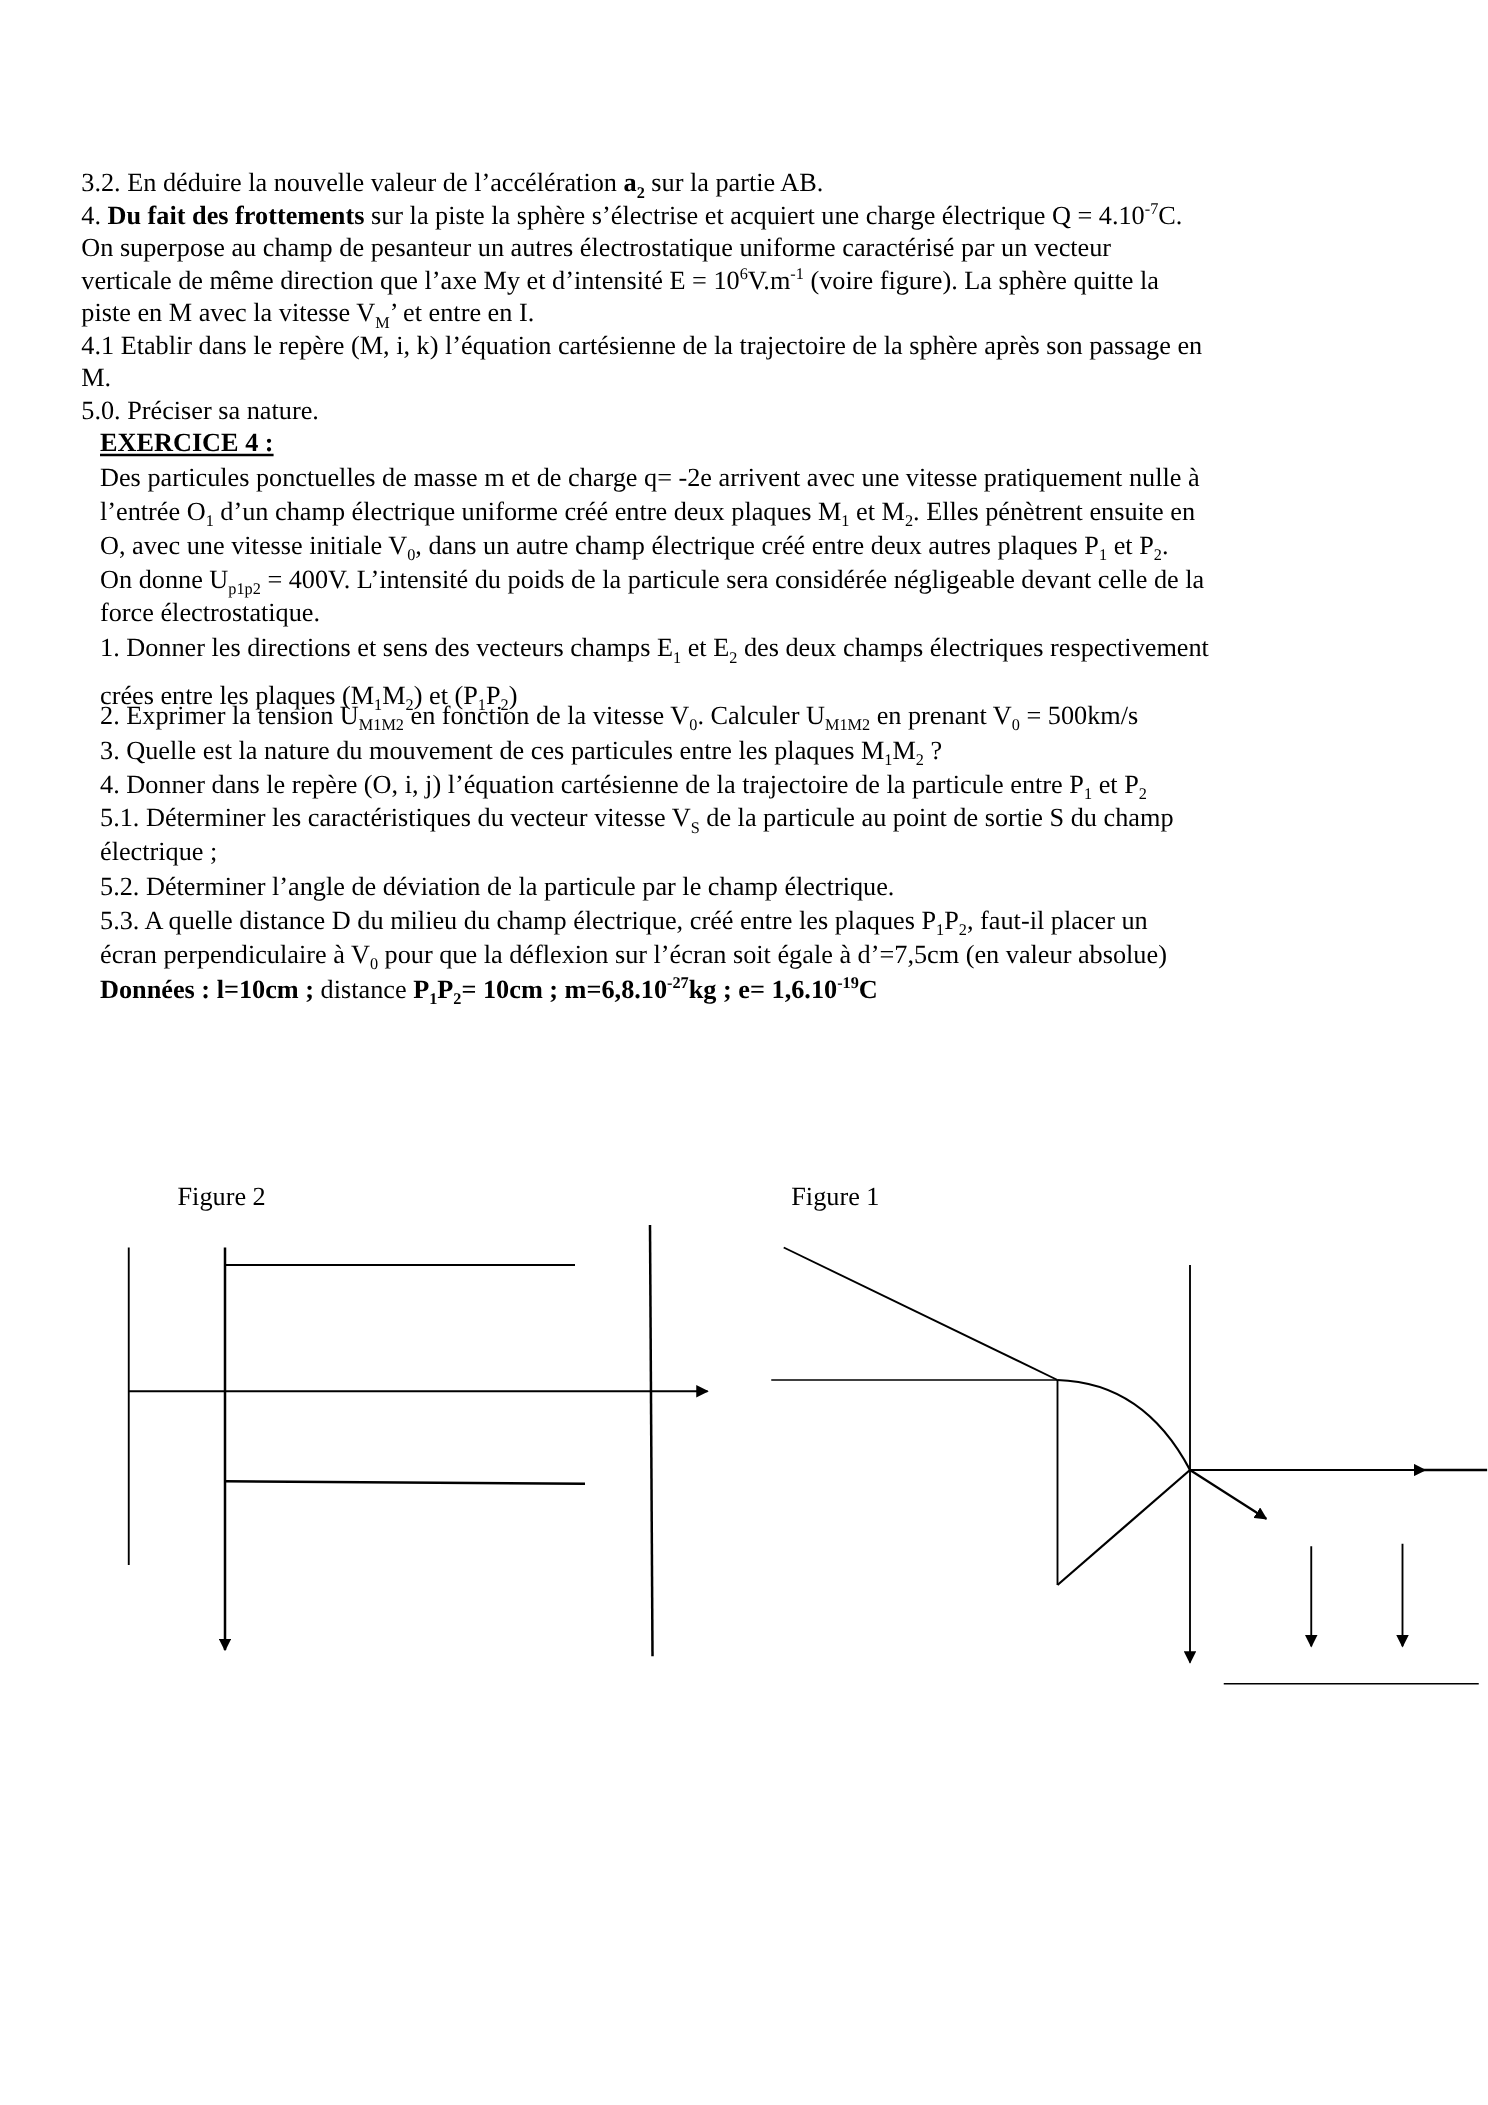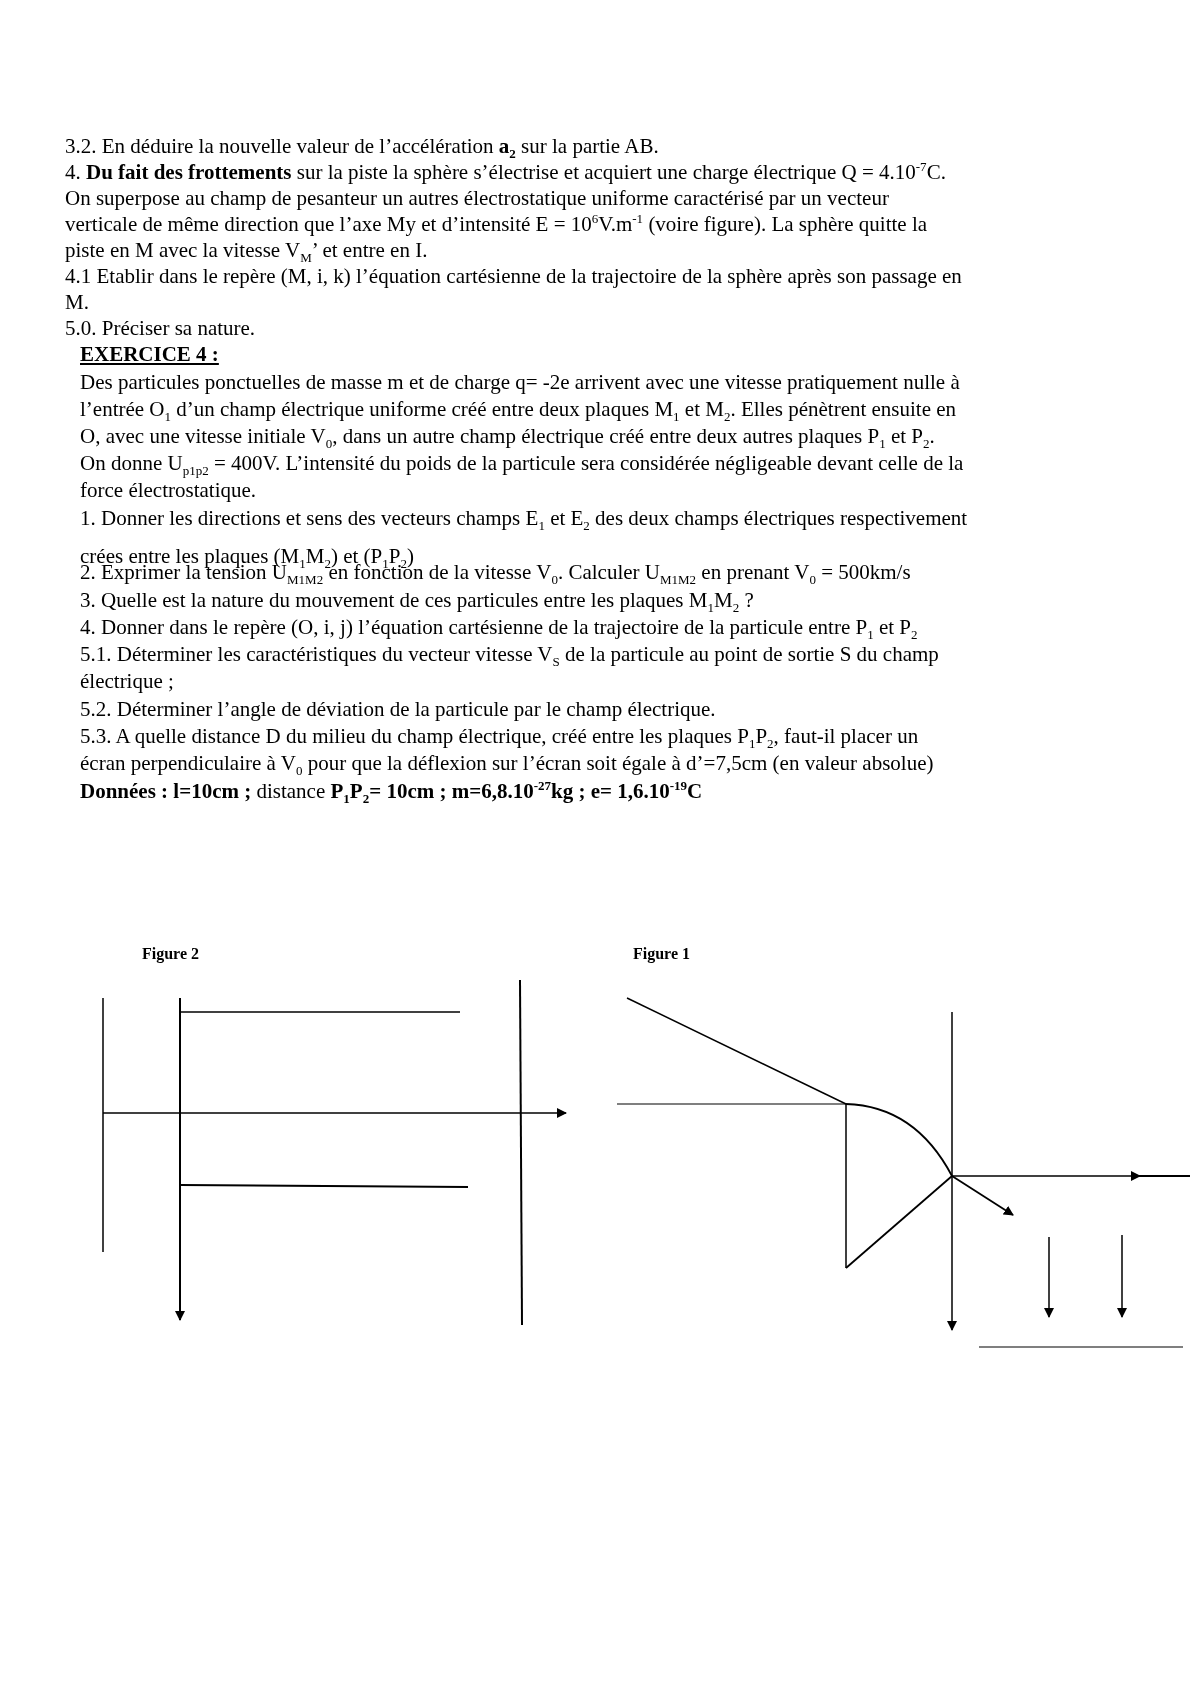--- a/index.html
+++ b/index.html
@@ -2,21 +2,21 @@
 <html><head>
 <meta charset="utf-8">
 <style>
   html, body { margin:0; padding:0; background:#ffffff; }
   body { width:1190px; height:1684px; position:relative; overflow:hidden;
          font-family:"Liberation Serif", "DejaVu Serif", serif; color:#000; }
   .line { position:absolute; font-size:21px; line-height:24px; white-space:nowrap; }
   .b { font-weight:bold; }
   .u { text-decoration:underline; }
   sub, sup { font-size:13px; line-height:0; }
-  .fig-title { position:absolute; font-size:16px; font-weight:bold; }
+  .fig-title { position:absolute; font-size:21px; font-weight:normal; }
   svg { position:absolute; left:0; top:0; }
 </style>
 </head>
 <body>
 
 <div class="line" style="left:65px; top:134px;">
   <span>3.2. En déduire la nouvelle valeur de l’accélération </span><span class="b"><span>a</span><sub>2</sub></span><span> sur la partie AB.</span>
 </div>
 <div class="line" style="left:65px; top:160px;">
   <span>4. </span><span class="b">Du fait des frottements</span><span> sur la piste la sphère s’électrise et acquiert une charge électrique Q = 4.10</span><sup>-7</sup><span>C.</span>

